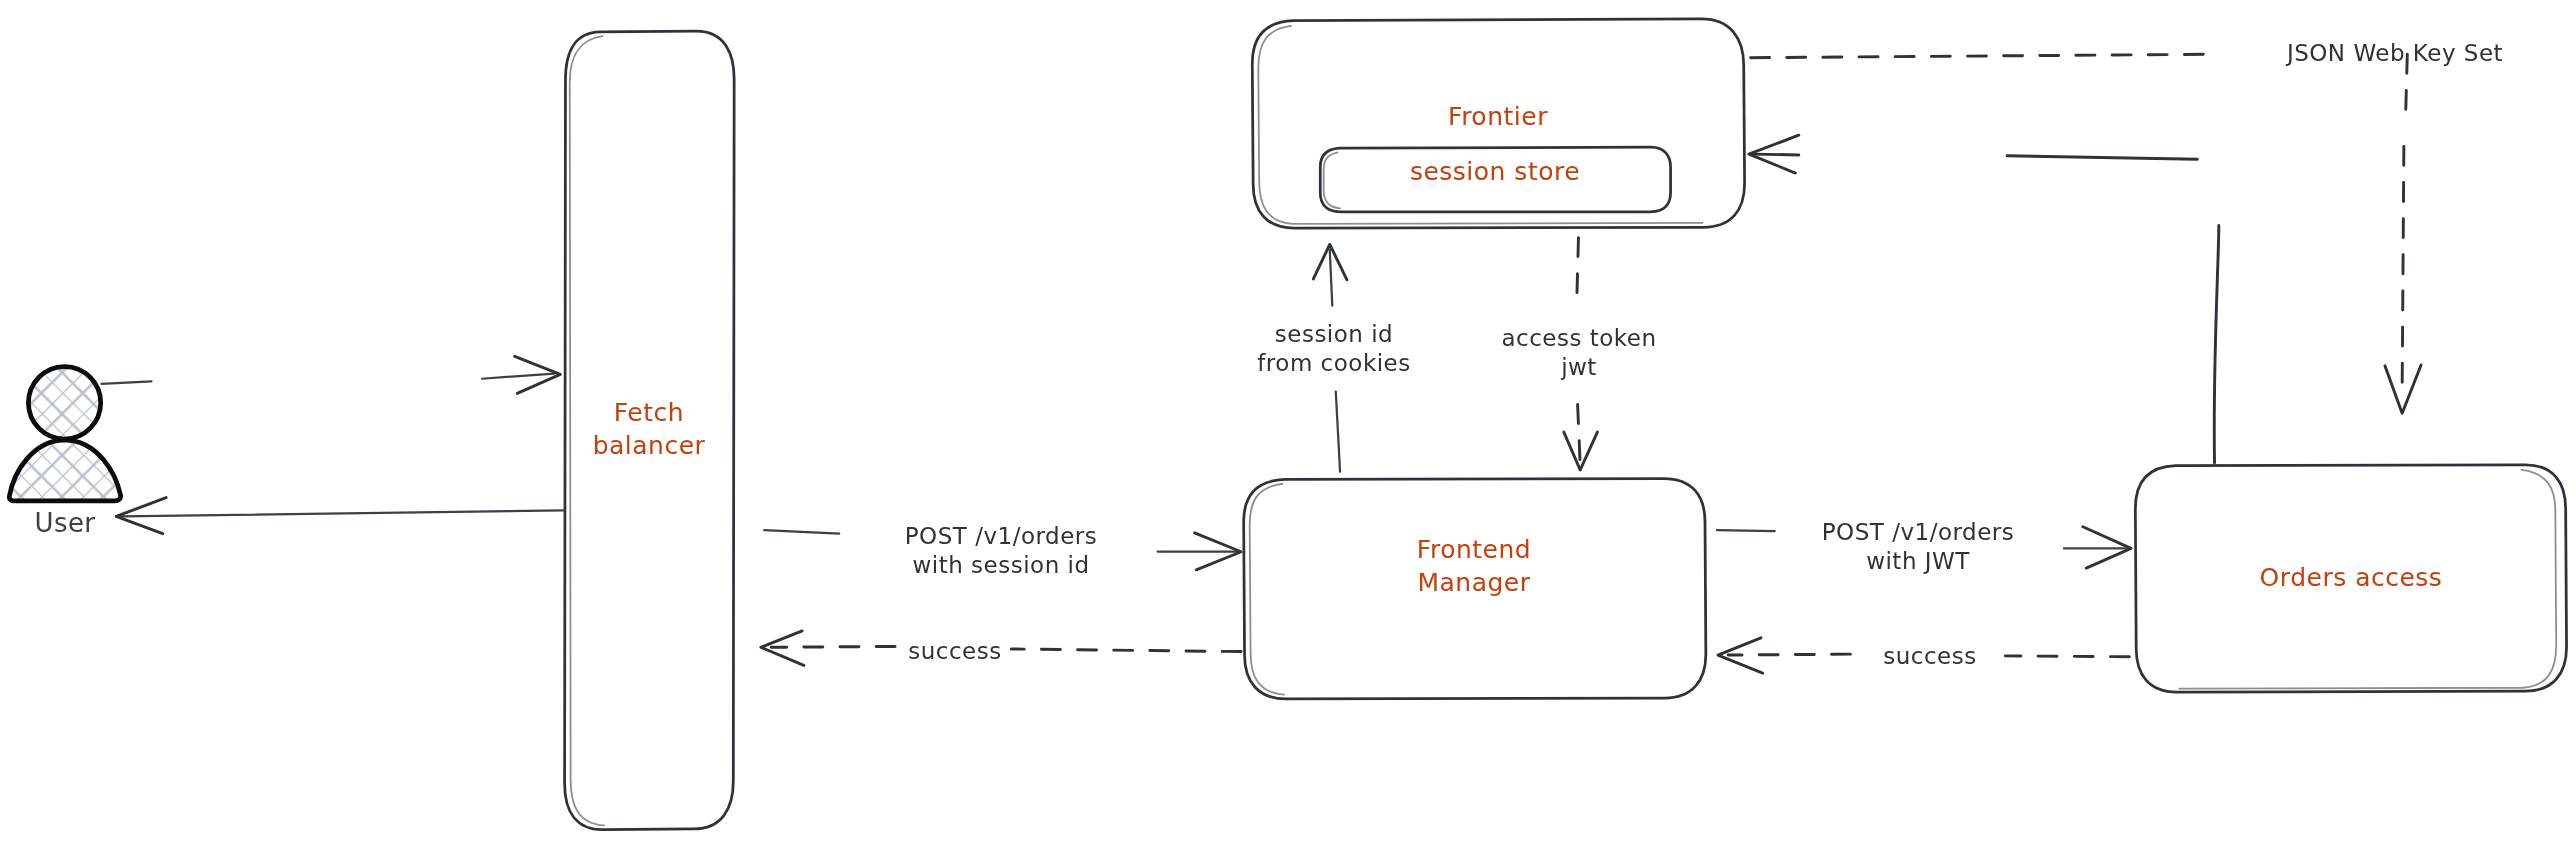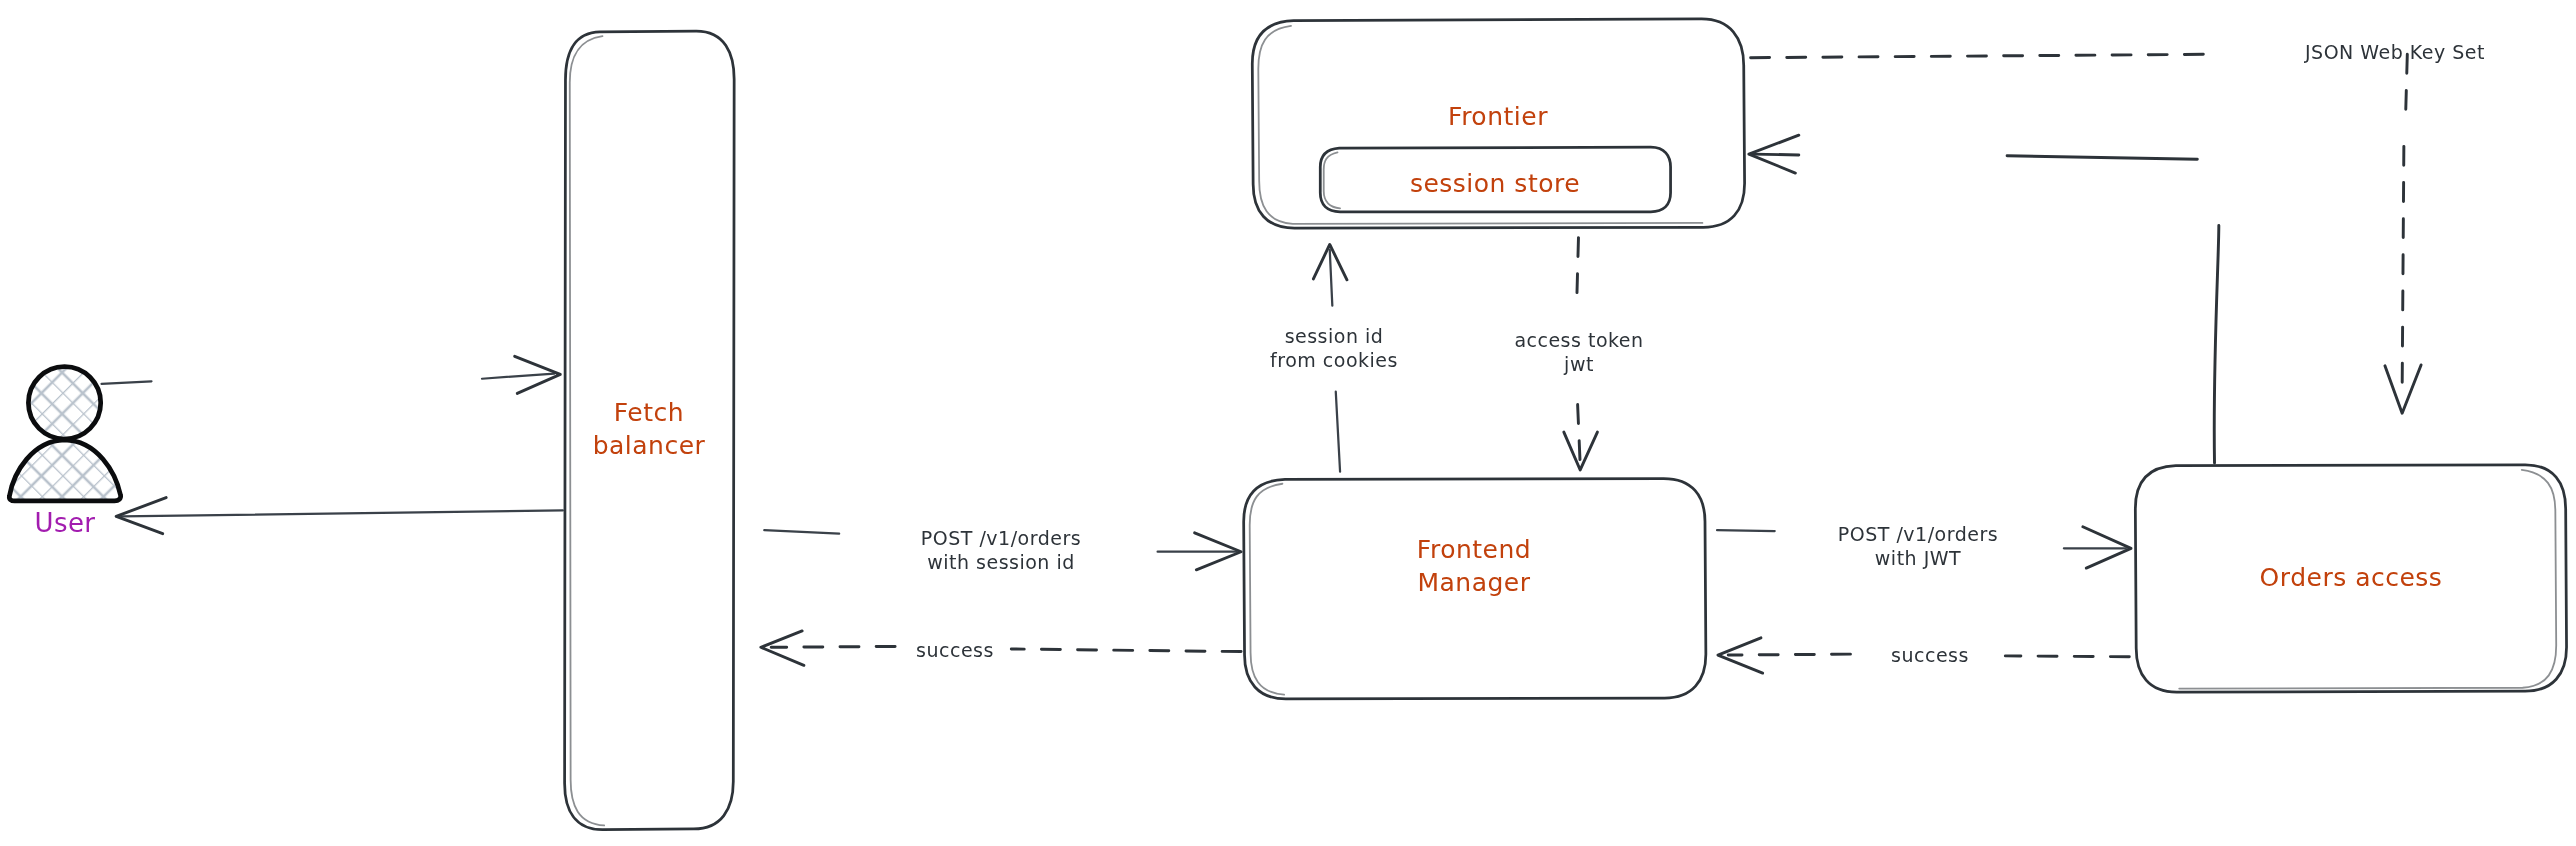--- a/index.html
+++ b/index.html
@@ -69,42 +69,42 @@
     fill: none;
     stroke: #2d3339;
     stroke-width: 3.4;
     stroke-linecap: round;
     stroke-linejoin: round;
   }
   .lbl {
     position: absolute;
     color: #2d3339;
     font-family: "DejaVu Sans", sans-serif;
-    font-size: 19px;
+    font-size: 23px;
     line-height: 1.26;
     letter-spacing: 0.5px;
     white-space: pre;
     text-align: center;
     transform: translate(-50%, -50%);
     pointer-events: none;
   }
   .node-title {
     position: absolute;
     color: #c2410c;
     font-family: "DejaVu Sans", sans-serif;
     font-size: 25px;
     line-height: 1.3;
     letter-spacing: 0.5px;
     white-space: pre;
     text-align: center;
     transform: translate(-50%, -50%);
   }
   .actor-name {
     position: absolute;
-    color: #a21caf;
+    color: #404040;
     font-family: "DejaVu Sans", sans-serif;
     font-size: 26px;
     letter-spacing: 0.4px;
     white-space: pre;
     transform: translate(-50%, -50%);
   }
 </style>
 </head>
 <body>
 
@@ -218,21 +218,21 @@
     </g>
   </svg>
 
   <div class="actor-name" style="left:65px; top:523px;">User</div>
 
   <div class="node-title" style="left:649px; top:429px;">Fetch
 balancer</div>
 
   <div class="node-title" style="left:1498px; top:117px;">Frontier</div>
 
-  <div class="node-title" style="left:1495px; top:184px;">session store</div>
+  <div class="node-title" style="left:1495px; top:172px;">session store</div>
 
   <div class="node-title" style="left:1474px; top:566px;">Frontend
 Manager</div>
 
   <div class="node-title" style="left:2351px; top:578px;">Orders access</div>
 
 
   <div class="lbl" style="left:1001px; top:551px;">POST /v1/orders
 with session id</div>
 

